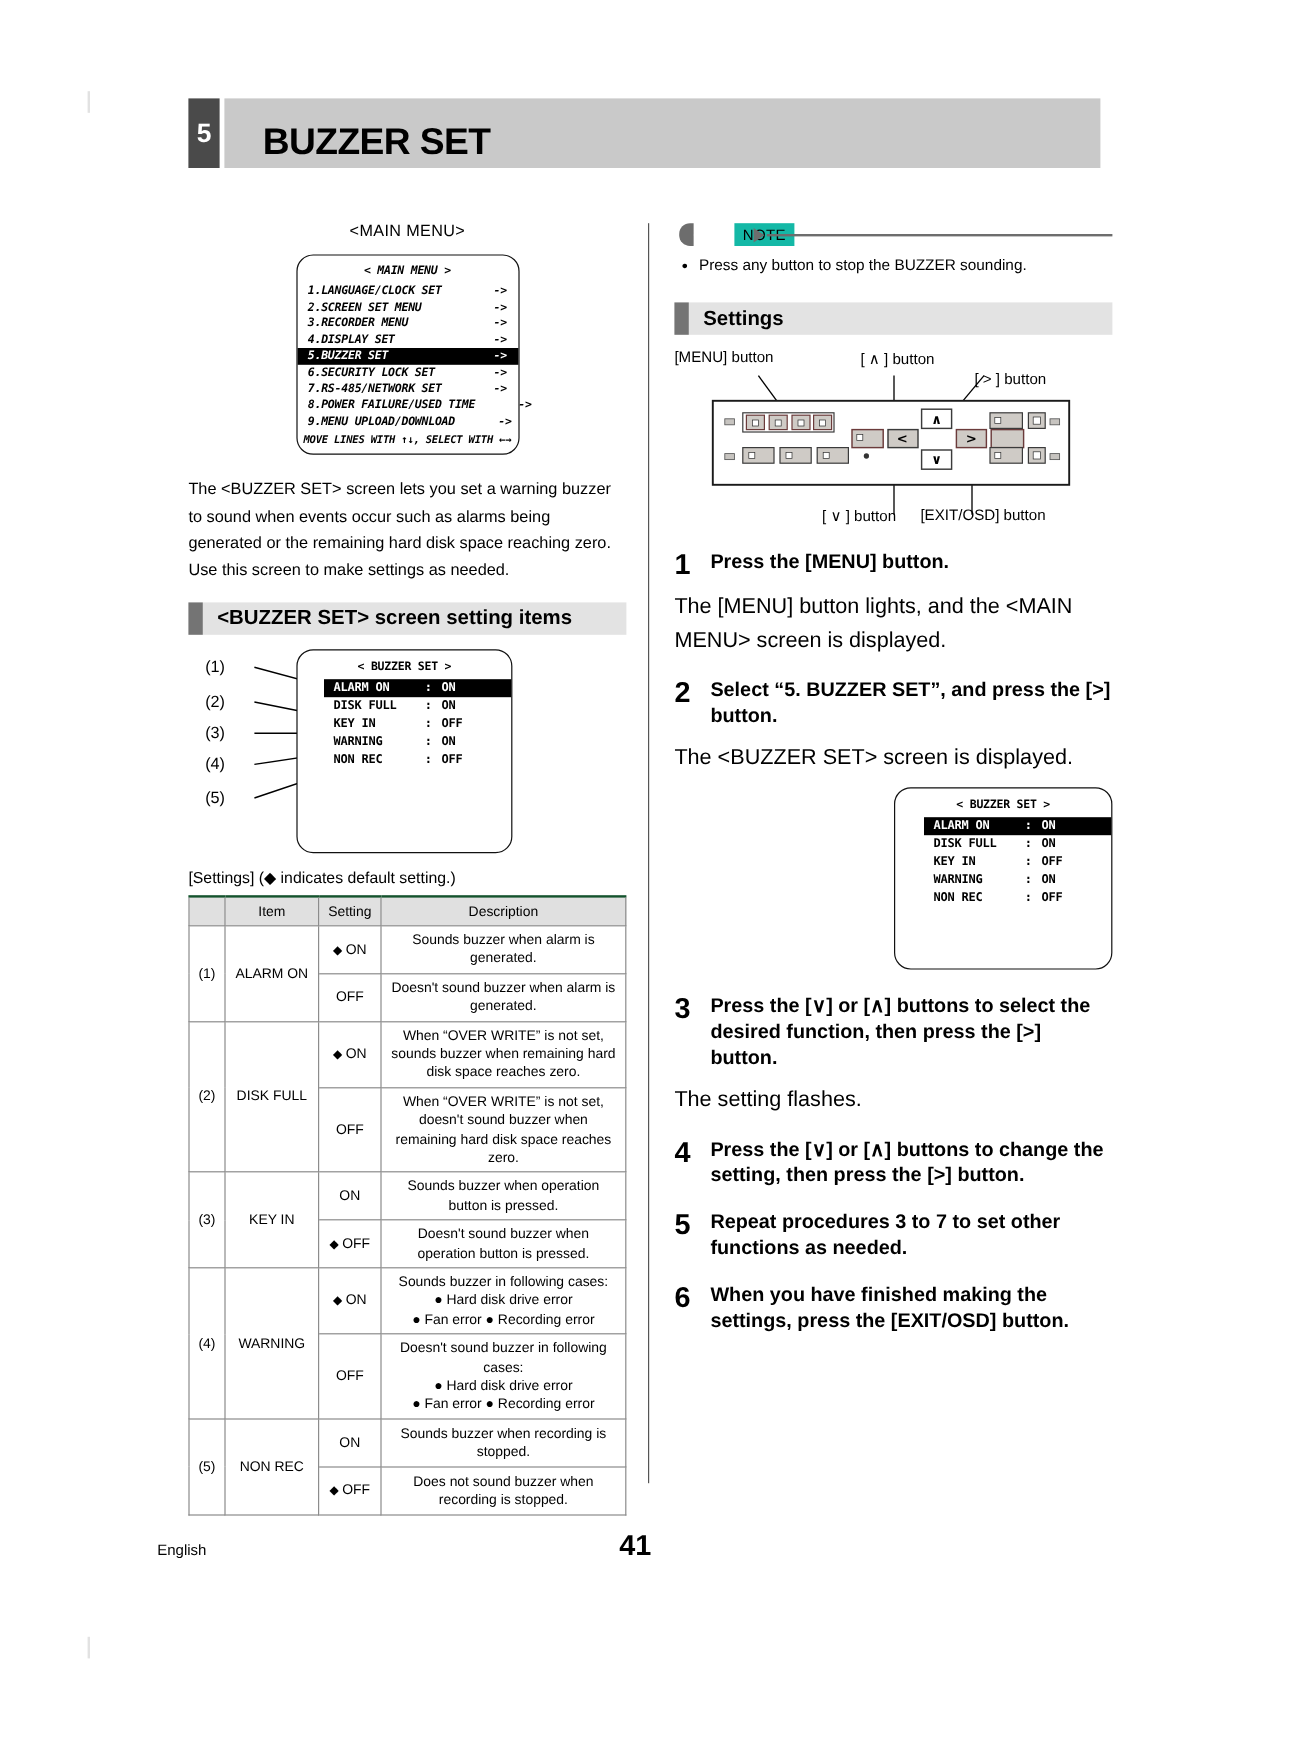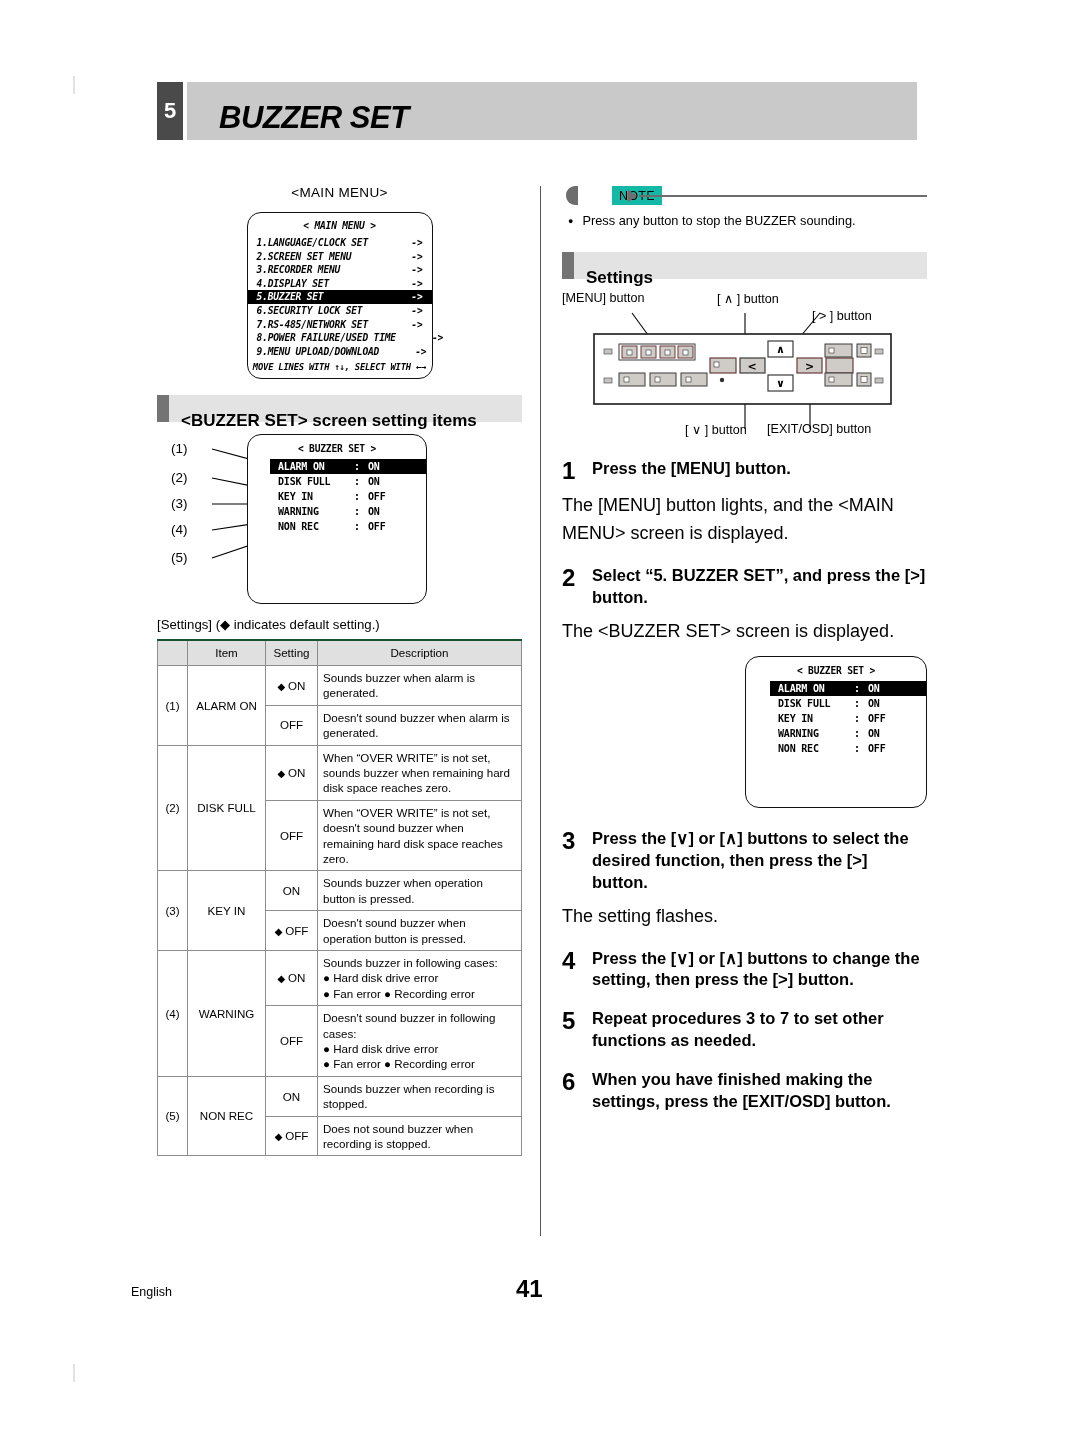--- a/index.html
+++ b/index.html
@@ -23,21 +23,21 @@
     font-weight: bold; font-size: 22px;
     display: flex; align-items: center; justify-content: center;
   }
   .chapter-bar {
     position: absolute; left: 30px; top: 0; right: 0; height: 58px;
     background: #c9c9c9;
   }
   .chapter-title {
     position: absolute; left: 62px; top: 0; height: 72px;
     display: flex; align-items: center;
-    font-size: 31px; font-weight: bold; letter-spacing: -0.5px; font-style: italic;
+    font-size: 31px; font-weight: bold; letter-spacing: -0.5px;
   }
 
   
   .col-left  { position: absolute; left: 157px; top: 185px; width: 365px; }
   .col-right { position: absolute; left: 562px; top: 185px; width: 365px; }
   .col-divider { position: absolute; left: 540px; top: 186px; width: 1px; height: 1050px; background: #555; }
 
   
   .osd-caption { text-align: center; font-size: 13.5px; letter-spacing: .3px; margin-bottom: 6px; }
   .osd-screen {
@@ -66,21 +66,21 @@
   .bz-row.sel { background: #000; color: #fff; }
 
   
   .body-text { font-size: 13.6px; line-height: 1.62; }
 
   
   .sec-head { position: relative; height: 27px; margin: 16px 0 12px; }
   .sec-head .sq { position: absolute; left: 0; top: 0; width: 12px; height: 27px; background: #747474; }
   .sec-head .bg { position: absolute; left: 12px; top: 0; right: 0; height: 27px; background: #e3e3e3; }
   .sec-head .tx {
-    position: absolute; left: 24px; top: 12px; height: 27px;
+    position: absolute; left: 24px; top: 0; height: 27px;
     display: flex; align-items: center; font-size: 17px; font-weight: bold; text-align: right;
   }
 
   
   .note-wrap { position: relative; height: 22px; margin-bottom: 6px; }
   .note-cap {
     position: absolute; left: 14px; top: 1px; height: 19px; padding: 0 7px;
     background: #14b8a6; color: #000; font-size: 12.5px; font-weight: normal;
     display: flex; align-items: center; letter-spacing: .3px; margin-left: 36px;
   }
@@ -106,20 +106,21 @@
   
   .panel-wrap { position: relative; height: 150px; margin-top: 4px; }
   .panel-lbl { position: absolute; font-size: 12.6px; white-space: nowrap; }
 
   
   .tbl-cap { font-size: 13.2px; margin-top: 10px; margin-bottom: 7px; }
   table.settings { border-collapse: collapse; width: 365px; font-size: 11.6px; }
   table.settings th, table.settings td {
     border: 1px solid #8c8c8c; padding: 4px 5px; vertical-align: middle;
     line-height: 1.33;
+    text-align: center;
   }
   table.settings thead th { background: #e0e0e0; font-weight: normal; text-align: center; }
   table.settings tr.top-line td, table.settings tr.top-line th { border-top: 2px solid #14532d; }
   table.settings .c-no  { width: 30px; text-align: center; }
   table.settings .c-item{ width: 78px; text-align: center; }
   table.settings .c-set { width: 52px; text-align: center; }
   table.settings .c-desc{ }
   .diamond { font-size: 10px; }
 
   
@@ -155,20 +156,21 @@
           <div class="osd-row"><span class="nm">4.DISPLAY SET</span><span class="ar">-&gt;</span></div>
           <div class="osd-row sel"><span class="nm">5.BUZZER SET</span><span class="ar">-&gt;</span></div>
           <div class="osd-row"><span class="nm">6.SECURITY LOCK SET</span><span class="ar">-&gt;</span></div>
           <div class="osd-row"><span class="nm">7.RS-485/NETWORK SET</span><span class="ar">-&gt;</span></div>
           <div class="osd-row"><span class="nm">8.POWER FAILURE/USED TIME</span><span class="ar">-&gt;</span></div>
           <div class="osd-row"><span class="nm">9.MENU UPLOAD/DOWNLOAD</span><span class="ar">-&gt;</span></div>
         </div>
       <div class="osd-foot">MOVE LINES WITH ↑↓, SELECT WITH ←→</div>
     </div>
 
+    <div class="body-text" style="margin-top:18px;">The &lt;BUZZER SET&gt; screen lets you set a warning buzzer to sound when events occur such as alarms being generated or the remaining hard disk space reaching zero. Use this screen to make settings as needed.</div>
 
     <div class="sec-head">
       <div class="bg"></div>
       <div class="sq"></div>
       <div class="tx">&lt;BUZZER SET&gt; screen setting items</div>
     </div>
 
     <div class="callout-box">
       <svg class="callout-svg" width="365" height="173">
         <line x1="55" y1="15" x2="155" y2="42" stroke="#000" stroke-width="1.2"></line>

